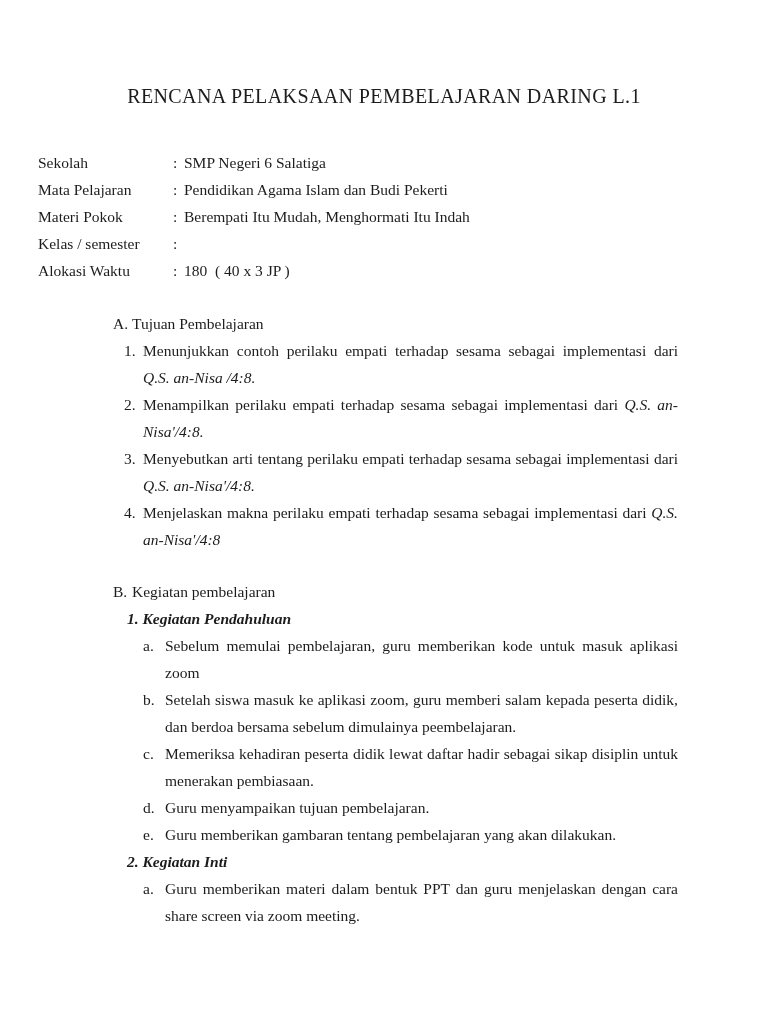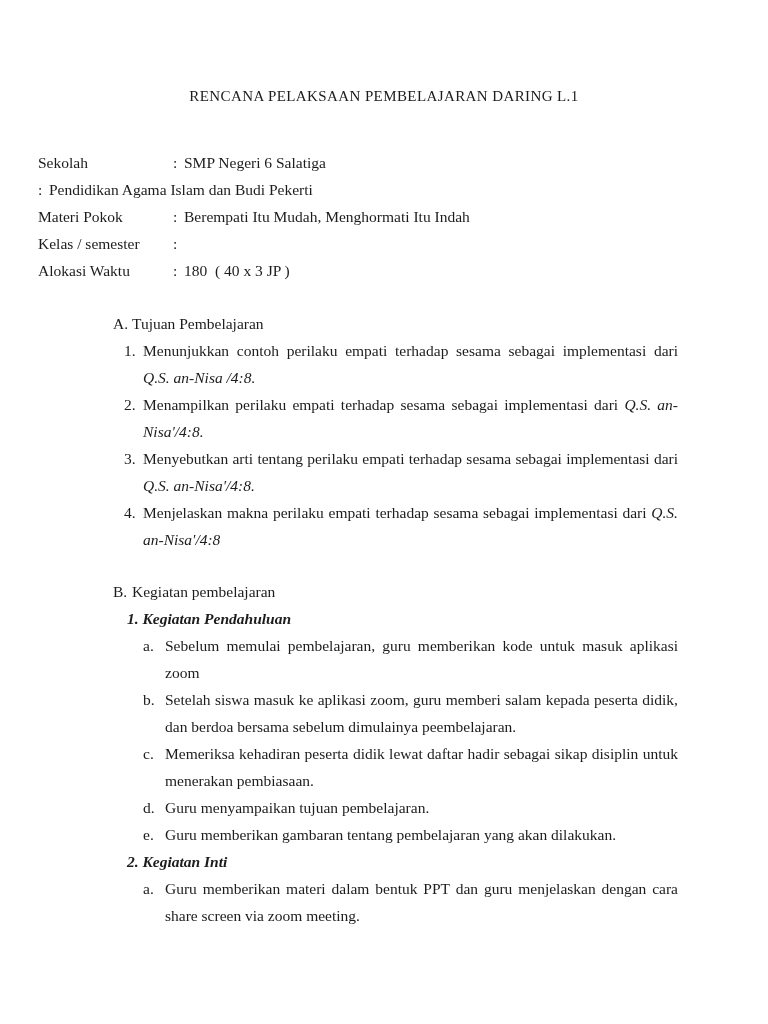--- a/index.html
+++ b/index.html
@@ -14,21 +14,21 @@
     background:var(--paper);
     color:var(--ink);
     font-family:"Liberation Serif", serif;
     font-size:15.5px;
     overflow:hidden;
   }
   .title{
     margin:0;
     padding-top:87px;
     text-align:center;
-    font-size:15px;
+    font-size:20px;
     font-weight:normal;
     letter-spacing:0.4px;
     line-height:19px;
   }
   .meta{
     margin:43px 0 0 38px;
   }
   .meta-row{display:flex;line-height:27px;}
   .meta-label{width:135px;flex-shrink:0;}
   .meta-sep{width:11px;flex-shrink:0;}
@@ -64,20 +64,21 @@
 
   <h1 class="title">RENCANA PELAKSAAN PEMBELAJARAN DARING L.1</h1>
 
   <div class="meta">
     <div class="meta-row">
       <span class="meta-label">Sekolah</span>
       <span class="meta-sep">:</span>
       <span class="meta-value">SMP Negeri 6 Salatiga</span>
     </div>
     <div class="meta-row">
+      <span class="meta-label">Mata Pelajaran</span>
       <span class="meta-sep">:</span>
       <span class="meta-value">Pendidikan Agama Islam dan Budi Pekerti</span>
     </div>
     <div class="meta-row">
       <span class="meta-label">Materi Pokok</span>
       <span class="meta-sep">:</span>
       <span class="meta-value">Berempati Itu Mudah, Menghormati Itu Indah</span>
     </div>
     <div class="meta-row">
       <span class="meta-label">Kelas / semester</span>

